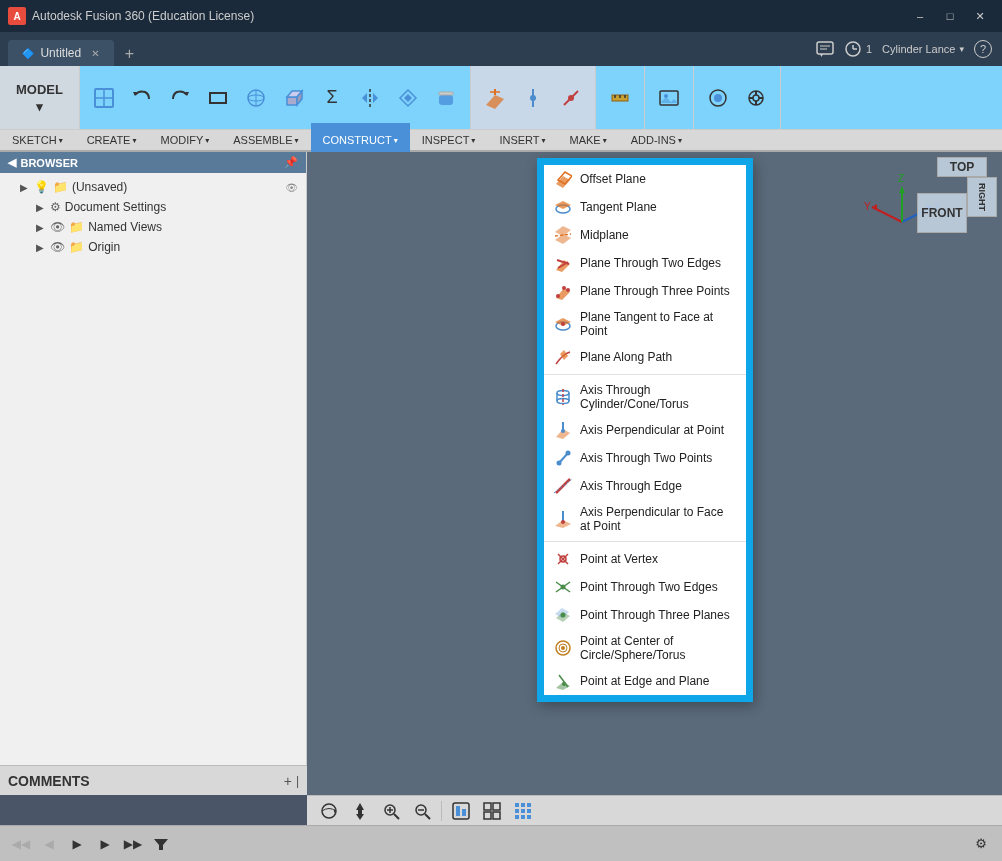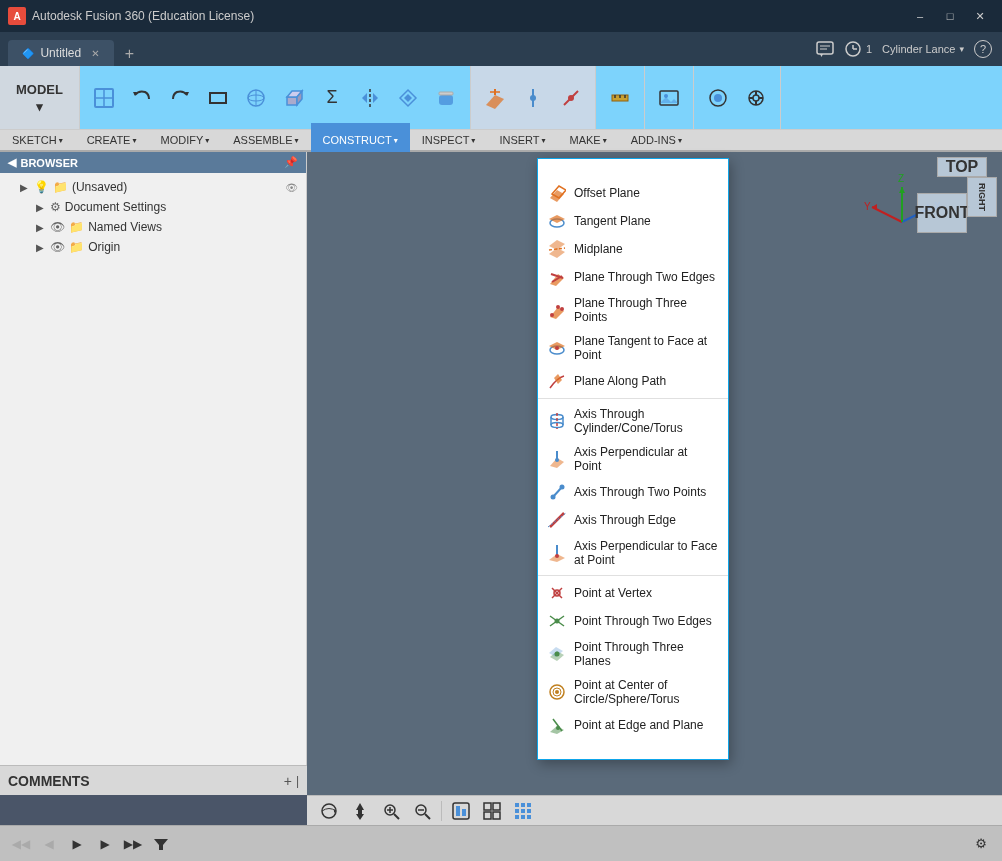--- a/index.html
+++ b/index.html
@@ -200,38 +200,38 @@
       top: 5px;
       right: 5px;
       width: 80px;
       height: 80px;
     }
     .cube-face {
       position: absolute;
       background: rgba(200,215,230,0.85);
       border: 1px solid #aaa;
       display: flex; align-items: center; justify-content: center;
-      font-size: 16px; font-weight: bold; color: #333;
+      font-size: 12px; font-weight: bold; color: #333;
       cursor: pointer;
     }
     .cube-top { top: 0; left: 20px; width: 50px; height: 20px; }
     .cube-front { top: 36px; left: 0; width: 50px; height: 40px; }
     .cube-right { top: 20px; left: 50px; width: 30px; height: 40px; }
 
     
     #construct-menu {
       position: absolute;
       top: 158px;
       left: 537px;
-      width: 192px;
+      width: 216px;
       background: white;
-      border: 1px solid #0ea5e9;
+      border: 7px solid #0ea5e9;
       box-shadow: 2px 4px 12px rgba(0,0,0,0.3);
       z-index: 100;
-      padding: 20px 0;
+      padding: 0 0;
     }
     .menu-item {
       display: flex;
       align-items: center;
       padding: 5px 10px;
       cursor: pointer;
       font-size: 12px;
       color: #222;
       gap: 8px;
     }

